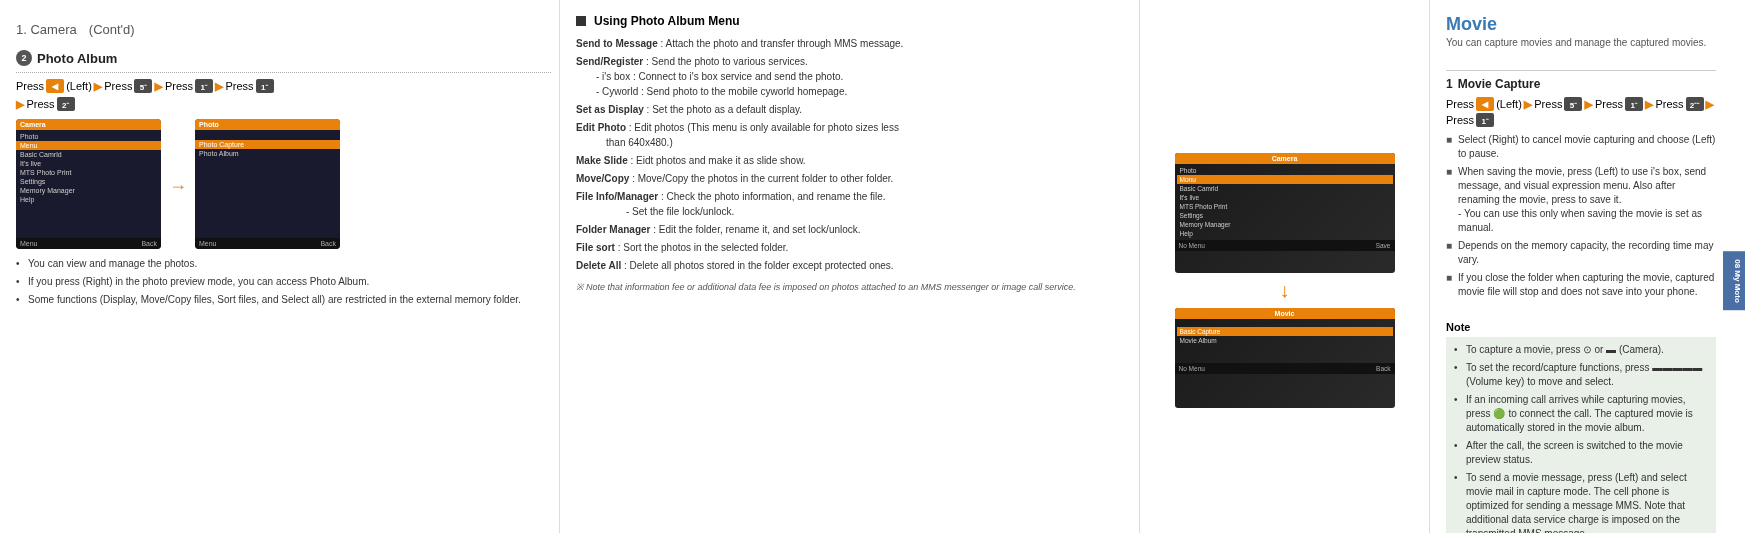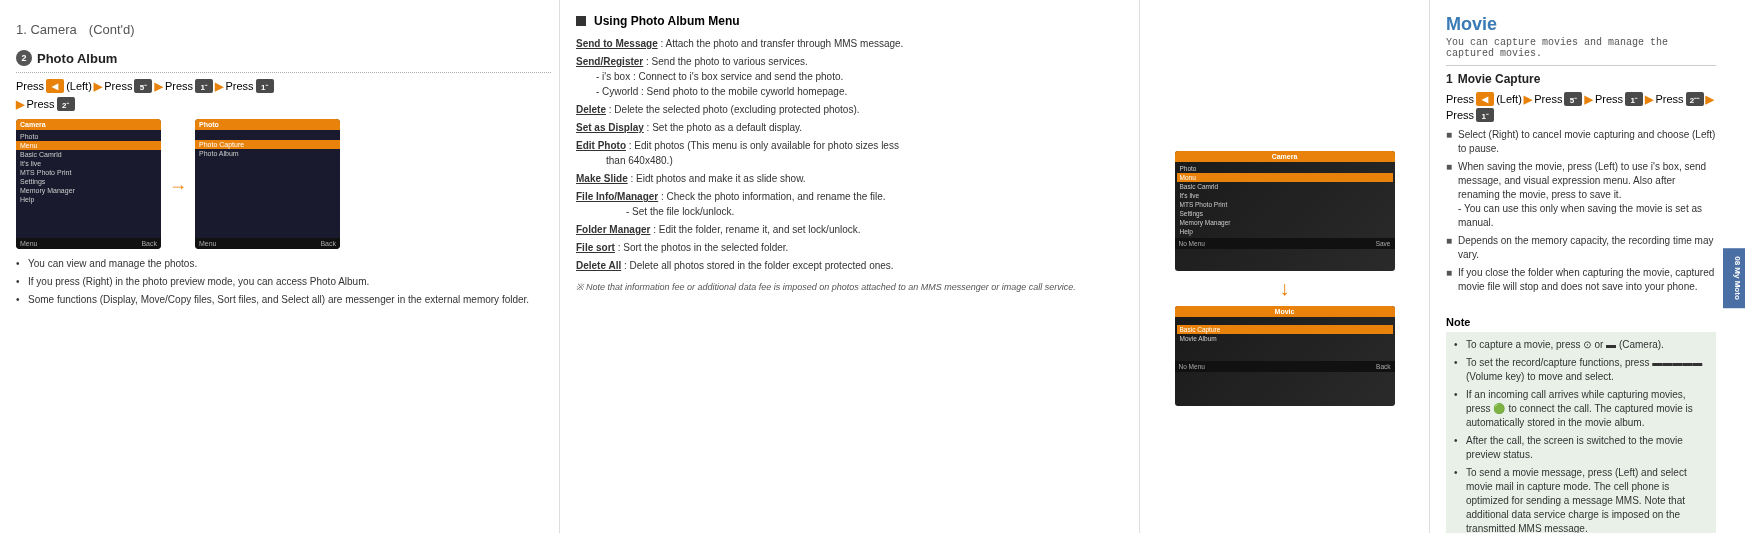--- a/index.html
+++ b/index.html
@@ -205,41 +205,39 @@
     .menu-items-list {
       font-size: 10px;
       line-height: 1.5;
       color: #333;
     }
     .menu-item-entry {
       margin-bottom: 3px;
     }
     .menu-item-label {
       font-weight: bold;
-      text-decoration: underline;
     }
     .note-text {
       font-size: 9px;
       color: #555;
       margin-top: 8px;
       line-height: 1.4;
       font-style: italic;
     }
     
     .movie-title {
       font-size: 18px;
       font-weight: bold;
       color: #3a7ab5;
       margin-bottom: 2px;
     }
     .movie-subtitle {
       font-size: 10px;
       color: #555;
-      margin-bottom: 6px;
-      font-family: Liberation Mono, monospace;
+      margin-bottom: 22px;
     }
     .section-divider {
       border: none;
       border-top: 1px solid #ccc;
       margin: 4px 0 6px 0;
     }
     .movie-capture-title {
       font-size: 12px;
       font-weight: bold;
       color: #222;
@@ -442,21 +440,21 @@
       <div class="bullet-item">
         <span class="bullet-dot">•</span>
         <span>You can view and manage the photos.</span>
       </div>
       <div class="bullet-item">
         <span class="bullet-dot">•</span>
         <span>If you press (Right) in the photo preview mode, you can access Photo Album.</span>
       </div>
       <div class="bullet-item">
         <span class="bullet-dot">•</span>
-        <span>Some functions (Display, Move/Copy files, Sort files, and Select all) are messenger in the external memory folder.</span>
+        <span>Some functions (Display, Move/Copy files, Sort files, and Select all) are restricted in the external memory folder.</span>
       </div>
     </div>
   </div>
 
   <div class="middle-page">
     <div class="menu-section-title">
       <span class="black-square"></span>
       <span style="font-size:12px;font-weight:bold;">Using Photo Album Menu</span>
     </div>
 
@@ -465,35 +463,35 @@
         <span class="menu-item-label">Send to Message</span>
         <span> : Attach the photo and transfer through MMS message.</span>
       </div>
       <div class="menu-item-entry">
         <span class="menu-item-label">Send/Register</span>
         <span> : Send the photo to various services.</span><br>
         <span style="padding-left:20px;display:inline-block;text-align:center;">- i's box : Connect to i's box service and send the photo.</span><br>
         <span style="padding-left:20px;display:inline-block;">- Cyworld : Send photo to the mobile cyworld homepage.</span>
       </div>
       <div class="menu-item-entry">
-        <span class="menu-item-label">Delete</span>
-        <span> : Delete the selected photo (excluding protected photos).</span>
-      </div>
-      <div class="menu-item-entry">
         <span class="menu-item-label">Set as Display</span>
         <span> : Set the photo as a default display.</span>
       </div>
       <div class="menu-item-entry">
         <span class="menu-item-label">Edit Photo</span>
         <span> : Edit photos (This menu is only available for photo sizes less</span><br>
         <span style="padding-left:30px;display:inline-block;">than 640x480.)</span>
       </div>
       <div class="menu-item-entry">
         <span class="menu-item-label">Make Slide</span>
         <span> : Eidt photos and make it as slide show.</span>
+      </div>
+      <div class="menu-item-entry">
+        <span class="menu-item-label">Move/Copy</span>
+        <span> : Move/Copy the photos in the current folder to other folder.</span>
       </div>
       <div class="menu-item-entry">
         <span class="menu-item-label">File Info/Manager</span>
         <span> : Check the photo information, and rename the file.</span><br>
         <span style="padding-left:50px;display:inline-block;">- Set the file lock/unlock.</span>
       </div>
       <div class="menu-item-entry">
         <span class="menu-item-label">Folder Manager</span>
         <span> : Edit the folder, rename it, and set lock/unlock.</span>
       </div>

